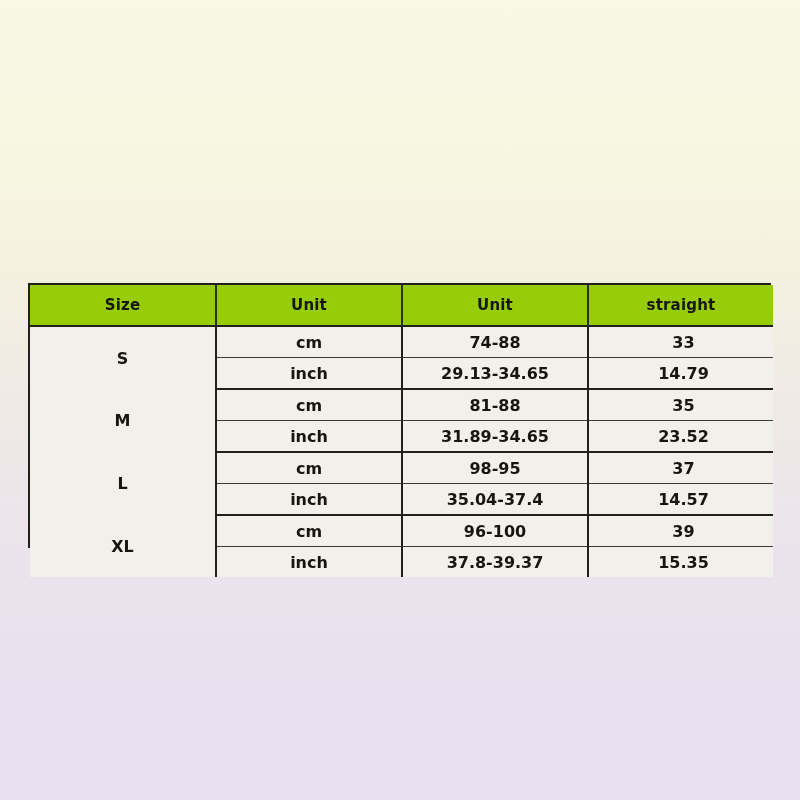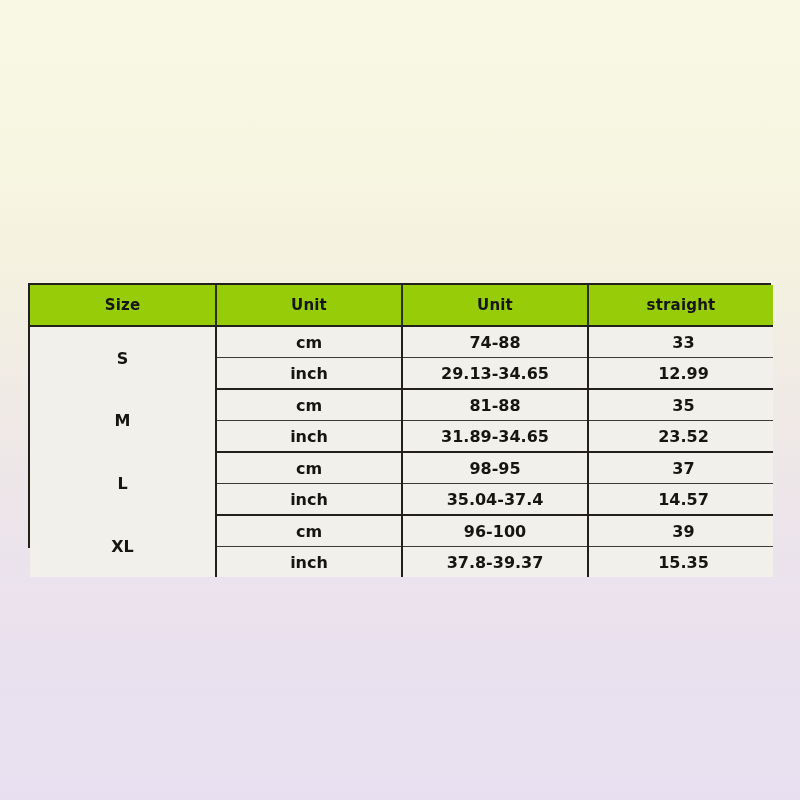--- a/index.html
+++ b/index.html
@@ -130,21 +130,21 @@
 
         <tr class="row-cm">
           <td class="size-cell" rowspan="2">S</td>
           <td class="unit-cell">cm</td>
           <td class="val-cell">74-88</td>
           <td class="val-cell">33</td>
         </tr>
         <tr class="row-inch">
           <td class="unit-cell">inch</td>
           <td class="val-cell">29.13-34.65</td>
-          <td class="val-cell">12.99</td>
+          <td class="val-cell">14.79</td>
         </tr>
 
         <tr class="row-cm">
           <td class="size-cell" rowspan="2">M</td>
           <td class="unit-cell">cm</td>
           <td class="val-cell">81-88</td>
           <td class="val-cell">35</td>
         </tr>
         <tr class="row-inch">
           <td class="unit-cell">inch</td>

